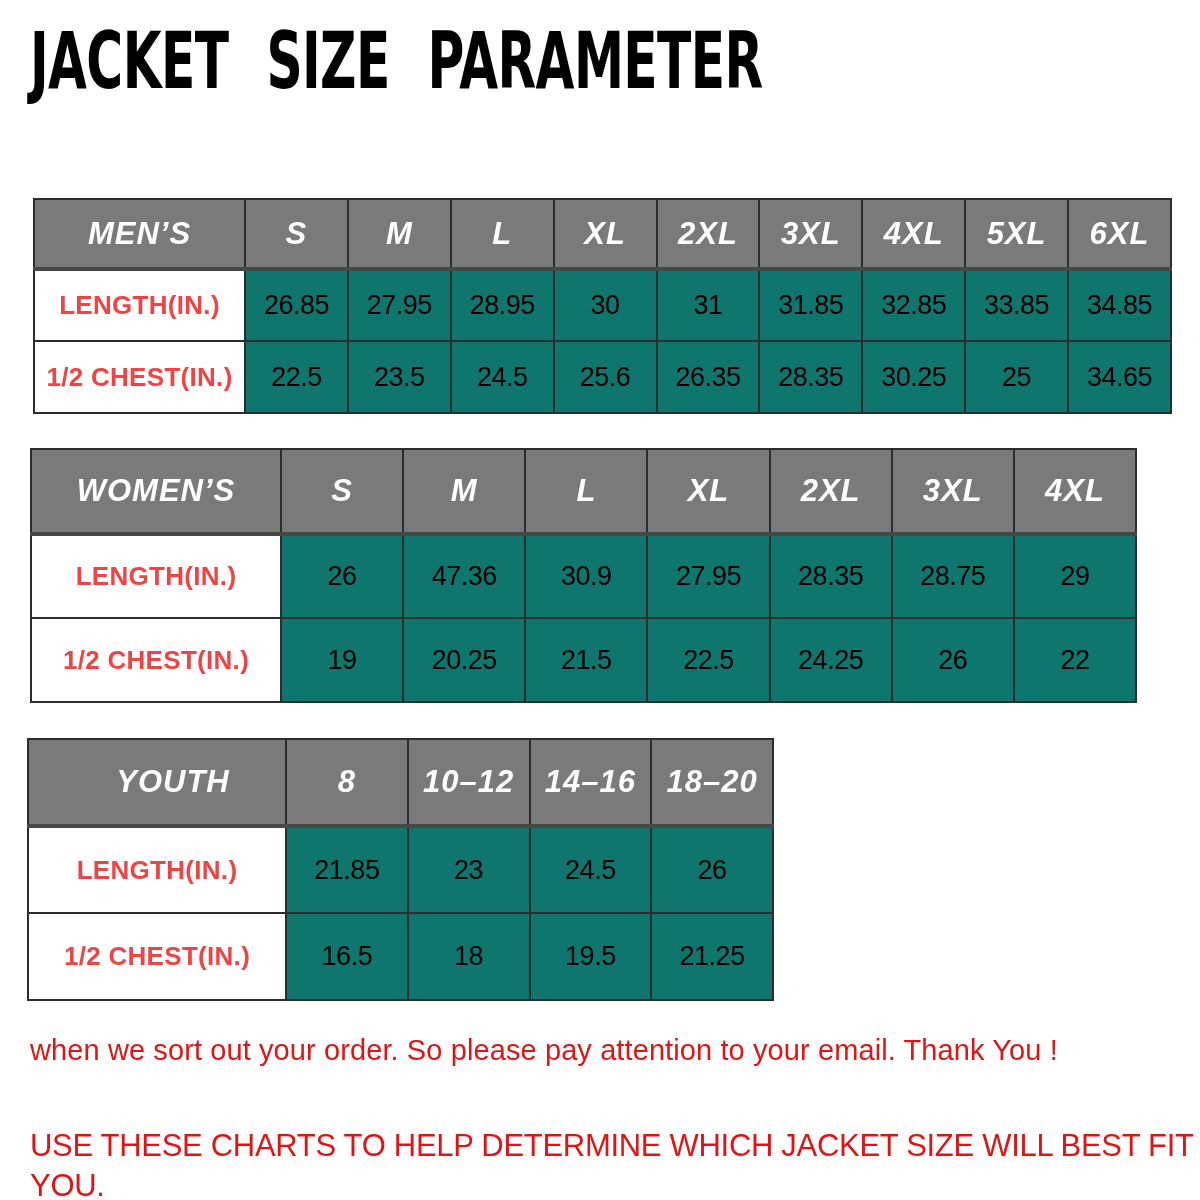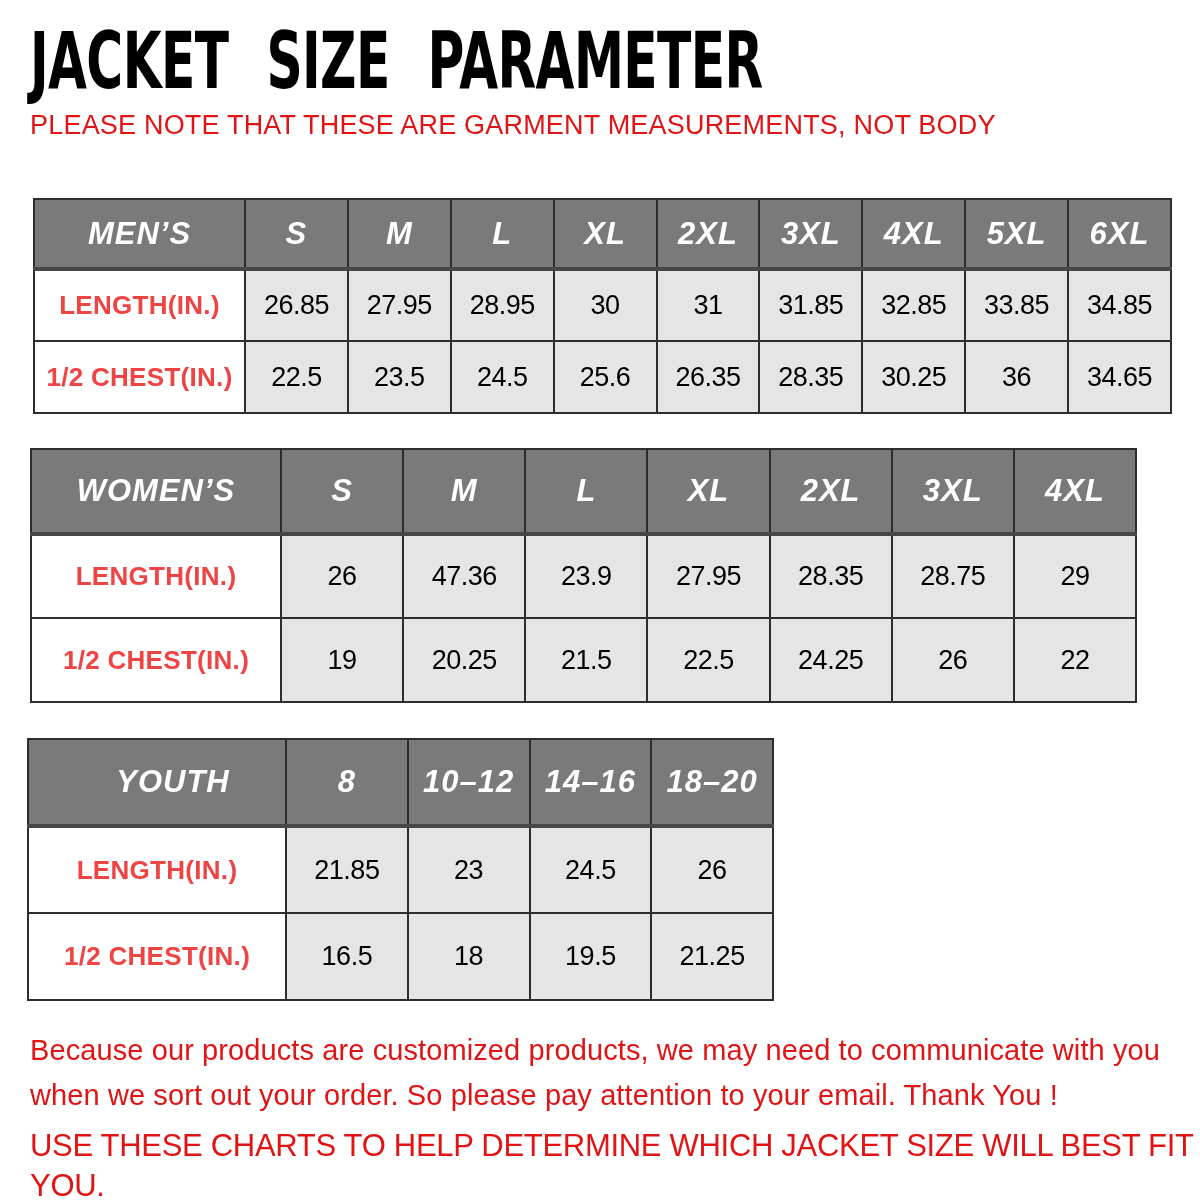--- a/index.html
+++ b/index.html
@@ -36,21 +36,21 @@
     background: #7a7a7a; color: #ffffff;
     font-size: 31px; font-weight: bold; letter-spacing: 1px;
     border-bottom: 4px solid #474747;
     font-style: italic;
   }
   table.size-table tbody th {
     background: #fff; color: #ef4444;
     font-size: 26px; font-weight: bold; letter-spacing: 0.3px;
   }
   table.size-table tbody td {
-    background: #e5e5e5; color: #000;
+    background: #0f766e; color: #000;
     font-size: 27px; font-weight: normal; letter-spacing: -0.5px;
   }
 
   
   .t-mens { left: 33px; top: 198px; width: 1139px; }
   .t-mens thead th:first-child { width: 211px; }
   .t-mens thead tr { height: 70px; }
   .t-mens tbody tr { height: 72px; }
 
   
@@ -78,21 +78,20 @@
   }
 </style>
 </head>
 <body>
 
 <div class="page">
 
   <div class="title">JACKET SIZE PARAMETER</div>
 
   <div class="note">
-    <div>PLEASE NOTE THAT THESE ARE GARMENT MEASUREMENTS, NOT BODY</div>
   </div>
 
   <table class="size-table t-mens">
       <thead>
         <tr>
           <th>MEN’S</th>
           <th>S</th>
           <th>M</th>
           <th>L</th>
           <th>XL</th>
@@ -118,21 +117,21 @@
         </tr>
         <tr>
           <th>1/2 CHEST(IN.)</th>
           <td>22.5</td>
           <td>23.5</td>
           <td>24.5</td>
           <td>25.6</td>
           <td>26.35</td>
           <td>28.35</td>
           <td>30.25</td>
-          <td>36</td>
+          <td>25</td>
           <td>34.65</td>
         </tr>
       </tbody>
     </table>
 
   <table class="size-table t-womens">
       <thead>
         <tr>
           <th>WOMEN’S</th>
           <th>S</th>
@@ -142,21 +141,21 @@
           <th>2XL</th>
           <th>3XL</th>
           <th>4XL</th>
         </tr>
       </thead>
       <tbody>
         <tr>
           <th>LENGTH(IN.)</th>
           <td>26</td>
           <td>47.36</td>
-          <td>23.9</td>
+          <td>30.9</td>
           <td>27.95</td>
           <td>28.35</td>
           <td>28.75</td>
           <td>29</td>
         </tr>
         <tr>
           <th>1/2 CHEST(IN.)</th>
           <td>19</td>
           <td>20.25</td>
           <td>21.5</td>
@@ -190,19 +189,18 @@
           <th>1/2 CHEST(IN.)</th>
           <td>16.5</td>
           <td>18</td>
           <td>19.5</td>
           <td>21.25</td>
         </tr>
       </tbody>
     </table>
 
   <div class="footer-note">
-    <div>Because our products are customized products, we may need to communicate with you</div>
     <div>when we sort out your order. So please pay attention to your email. Thank You !</div>
   </div>
 
   <div class="fit-note">USE THESE CHARTS TO HELP DETERMINE WHICH JACKET SIZE WILL BEST FIT YOU.</div>
 
 </div>
 
 </body></html>

